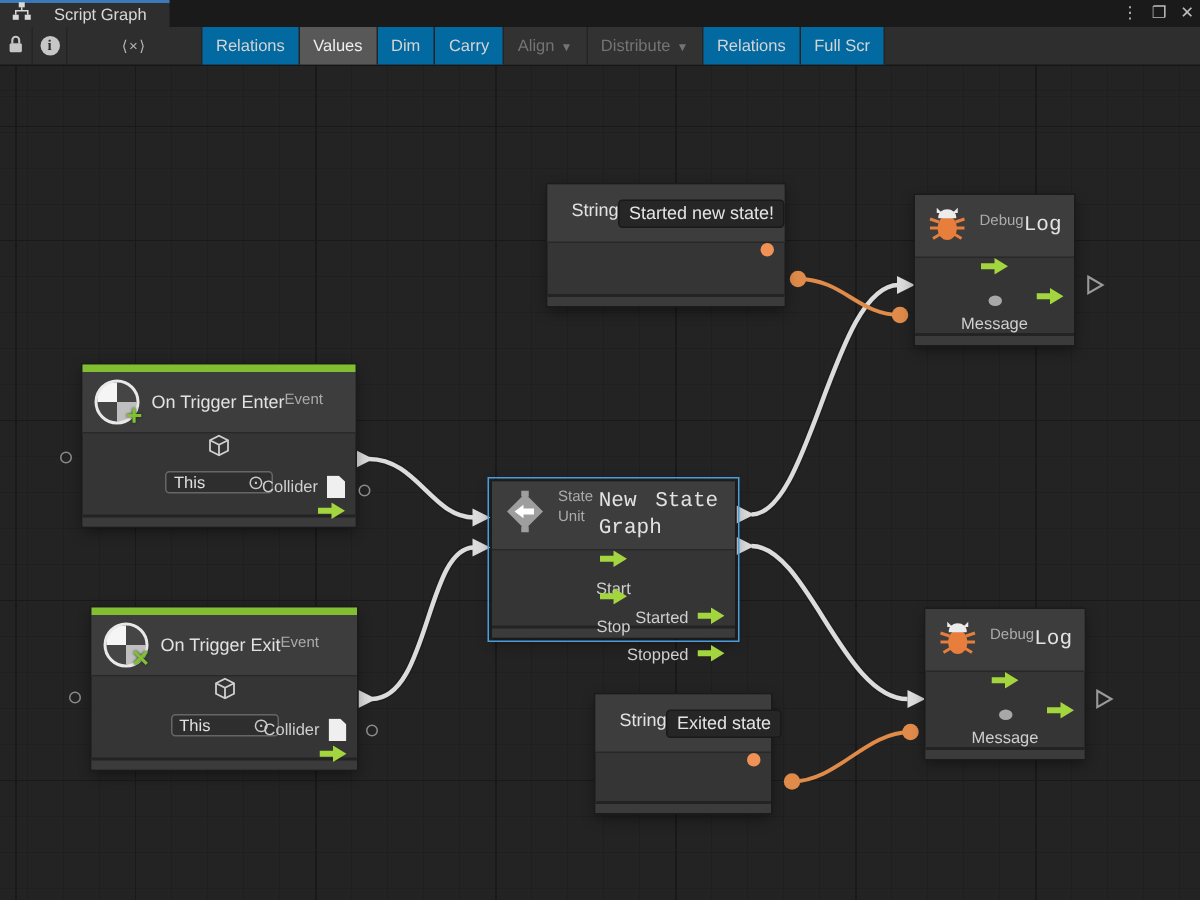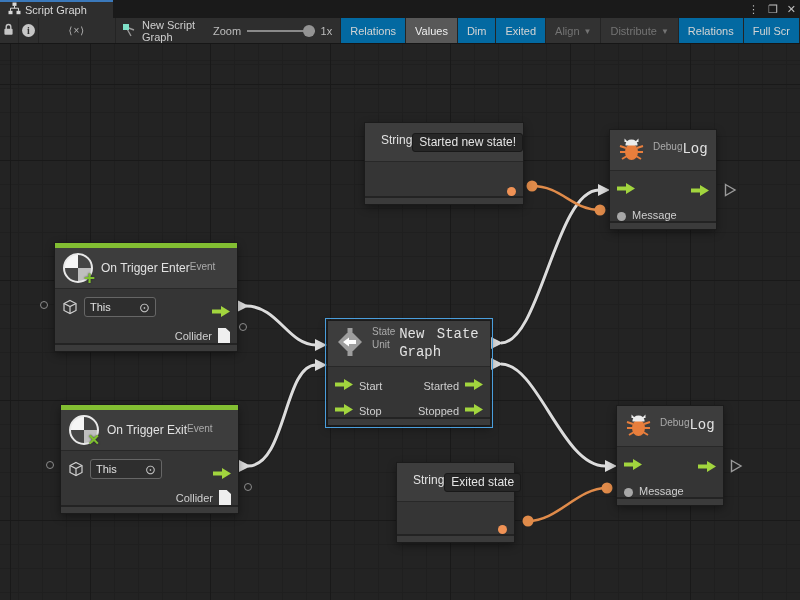--- a/index.html
+++ b/index.html
@@ -3,21 +3,21 @@
 <meta charset="utf-8">
 <style>
   * { margin:0; padding:0; box-sizing:border-box; }
   html,body { width:800px; height:600px; overflow:hidden; background:#191919;
     font-family:"Liberation Sans", sans-serif; -webkit-font-smoothing:antialiased; }
   .stage { position:relative; width:800px; height:600px; overflow:hidden; }
 
   
   .tabbar { position:absolute; left:0; top:0; width:800px; height:18px; background:#1A1A1A; }
   .tab { position:absolute; left:0; top:0; height:18px; width:113px; background:#2E2E2E;
-    border-top:2px solid #3B79BB; display:flex; align-items:center; gap:4px; padding:0 8px; }
+    border-top:2px solid #3B79BB; display:flex; align-items:center; gap:15px; padding:0 8px; }
   .tab-label { color:#D8D8D8; font-size:11px; white-space:nowrap; }
   .win-controls { position:absolute; right:4px; top:0; height:18px; display:flex; align-items:center; gap:9px; }
   .win-controls span { color:#BDBDBD; font-size:11px; line-height:18px; cursor:default; }
 
   
   .toolbar { position:absolute; left:0; top:18px; width:800px; height:26px; background:#2E2E2E;
     border-bottom:1px solid #161616; display:flex; align-items:stretch; color:#D4D4D4; font-size:11px; }
   .tseg { display:flex; align-items:center; justify-content:center; border-right:1px solid #242424; }
   .seg-lock { width:22px; } .seg-info { width:23px; } .seg-crumb { width:90px; color:#B5B5B5; font-size:10px; letter-spacing:1px;}
   .seg-graph { width:261px; justify-content:flex-start; padding:0 6px; gap:6px; }
@@ -50,21 +50,21 @@
     box-shadow:0 0 0 1px #1B1B1B, 0 3px 9px rgba(0,0,0,.45); }
   .node.selected { outline:1px solid #4A9EDC; outline-offset:2px;margin-top:39px; }
   .n-stripe { height:5px; background:#82BE32; }
   .n-header { background:#3D3D3D; border-bottom:1px solid #282828; display:flex; align-items:center; gap:8px; padding:5px 8px; }
   .n-titles { display:flex; justify-content:center; line-height:1.25; }
   .n-kicker { font-size:10px; color:#ABABAB; }
   .n-title { font-size:12px; color:#E2E2E2; }
   .n-title.big { font-size:14px;font-family:Liberation Mono, monospace; }
   .n-title.spaced { word-spacing:4px; }
   .n-footer { height:8px; background:#3B3B3B; border-top:2px solid #232323; }
-  .n-row { display:flex; align-items:flex-end; padding:0 7px; gap:6px; color:#CFCFCF; font-size:11px; }
+  .n-row { display:flex; align-items:center; padding:0 7px; gap:6px; color:#CFCFCF; font-size:11px;flex-direction:column; }
   .n-row .right { margin-left:auto; display:flex; align-items:center; gap:6px; }
   .port-dot { width:9px; height:9px; border-radius:50%; }
   .dot-gray { background:#A8A8A8; } .dot-orange { background:#F09255; }
   .hollow-circle { position:absolute; width:8px; height:8px; border:1.5px solid #8B8B8B; border-radius:50%; z-index:10;}
   .marker { position:absolute; z-index:10; }
 
   .field { background:#262626; border:1px solid #191919; border-radius:3px; color:#E4E4E4;
     font-size:12px; padding:1px 6px; white-space:nowrap; }
   .dropdown { background:#2E2E2E; border:1px solid #666; border-radius:3px; color:#E0E0E0; font-size:11px;
     height:20px; display:flex; align-items:center; padding:0 5px; gap:6px; }
@@ -110,39 +110,24 @@
         <svg width="11" height="13" viewBox="0 0 11 13">
             <path d="M3.2 6 V3.8 a2.3 2.3 0 0 1 4.6 0 V6" stroke="#C6C6C6" stroke-width="1.4" fill="none"></path>
             <rect x="1.4" y="5.8" width="8.2" height="6" rx="1" fill="#C6C6C6"></rect>
           </svg>
       </span>
     </div>
     <div class="tseg seg-info">
       <span class="info-circle">i</span>
     </div>
     <div class="tseg seg-crumb">⟨×⟩</div>
-    <div class="tseg seg-graph">
-      <span>
-        <svg width="14" height="14" viewBox="0 0 14 14">
-            <path d="M4 4 L12 7 M4 4 L9 13" stroke="#9A9A9A" stroke-width="1.4" fill="none"></path>
-            <rect x="1" y="1" width="6" height="6" fill="#7FE0C8"></rect>
-          </svg>
-      </span>
-      <span class="graph-name">New Script Graph</span>
-      <span class="zoom-label">Zoom</span>
-      <div class="slider">
-        <div class="track"></div>
-        <div class="handle"></div>
-      </div>
-      <span class="zoom-value">1x</span>
-    </div>
     <div class="tbtn">Relations</div>
     <div class="tbtn active">Values</div>
     <div class="tbtn">Dim</div>
-    <div class="tbtn">Exited</div>
+    <div class="tbtn">Carry</div>
     <div class="tbtn disabled">
       <span>Align</span>
       <span class="caret">▼</span>
     </div>
     <div class="tbtn disabled">
       <span>Distribute</span>
       <span class="caret">▼</span>
     </div>
     <div class="tbtn">Relations</div>
     <div class="tbtn">Full Scr</div>

